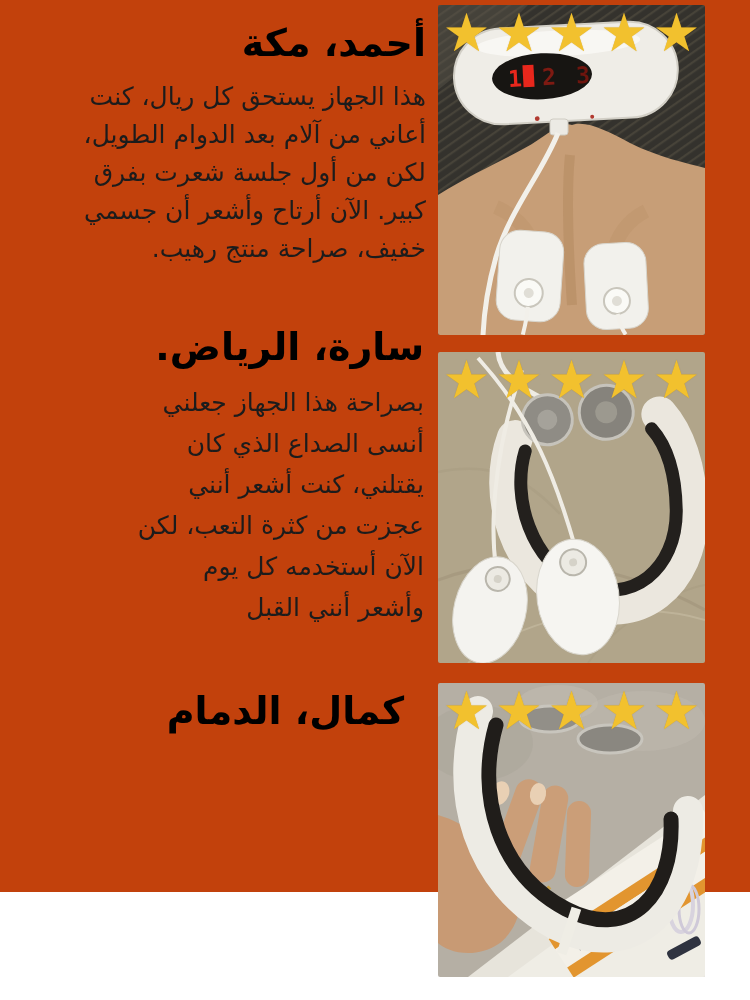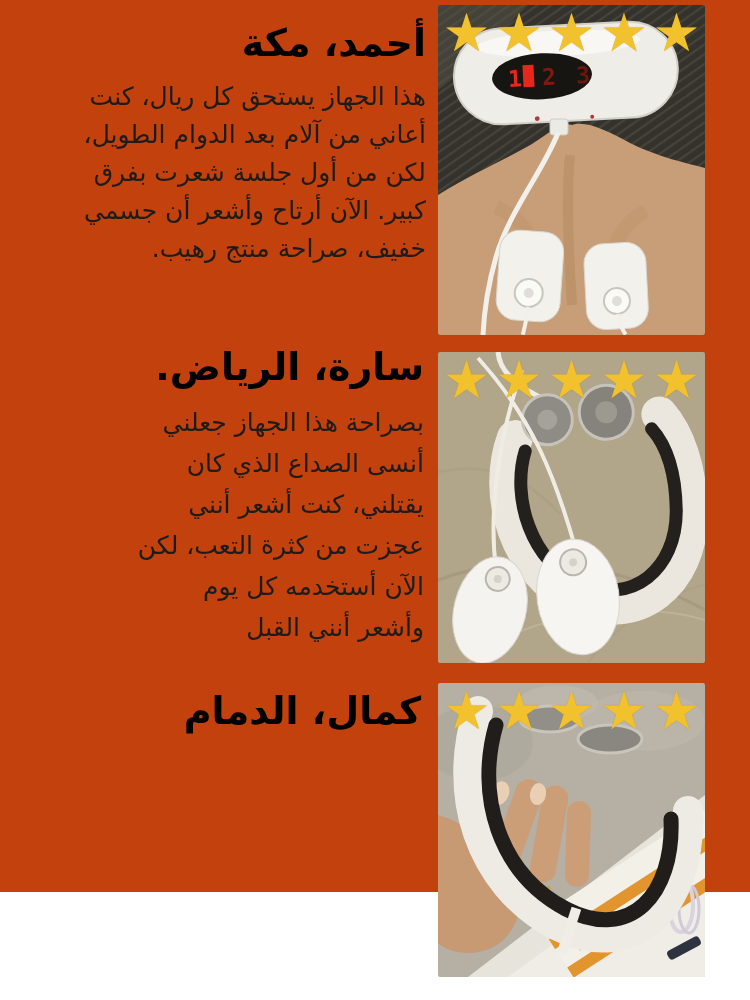--- a/index.html
+++ b/index.html
@@ -15,23 +15,23 @@
   .txt h2{
     margin:0 0 12px 0;
     font-size:38px;line-height:1.22;font-weight:bold;
     color:#000000;letter-spacing:0;
   }
   .txt p{
     margin:0;font-size:25px;color:#1c1c1c;
     line-height:38px;white-space:pre-line;
   }
   #t1{top:20px;right:330px;width:410px;}
-  #t2{top:344px;right:332px;width:340px;}
+  #t2{top:324px;right:332px;width:340px;}
   #t2 p{line-height:41px;}
-  #t3{top:688px;right:335px;width:402px;}
+  #t3{top:688px;right:352px;width:402px;}
 
   
   figure{position:absolute;margin:0;overflow:hidden;border-radius:2px;}
   #f1{left:438px;top:5px;width:267px;height:330px;}
   #f2{left:438px;top:352px;width:267px;height:311px;}
   #f3{left:438px;top:683px;width:267px;height:294px;}
   figure svg{position:absolute;left:0;top:0;width:100%;height:100%;display:block;}
 
   
   .stars{

